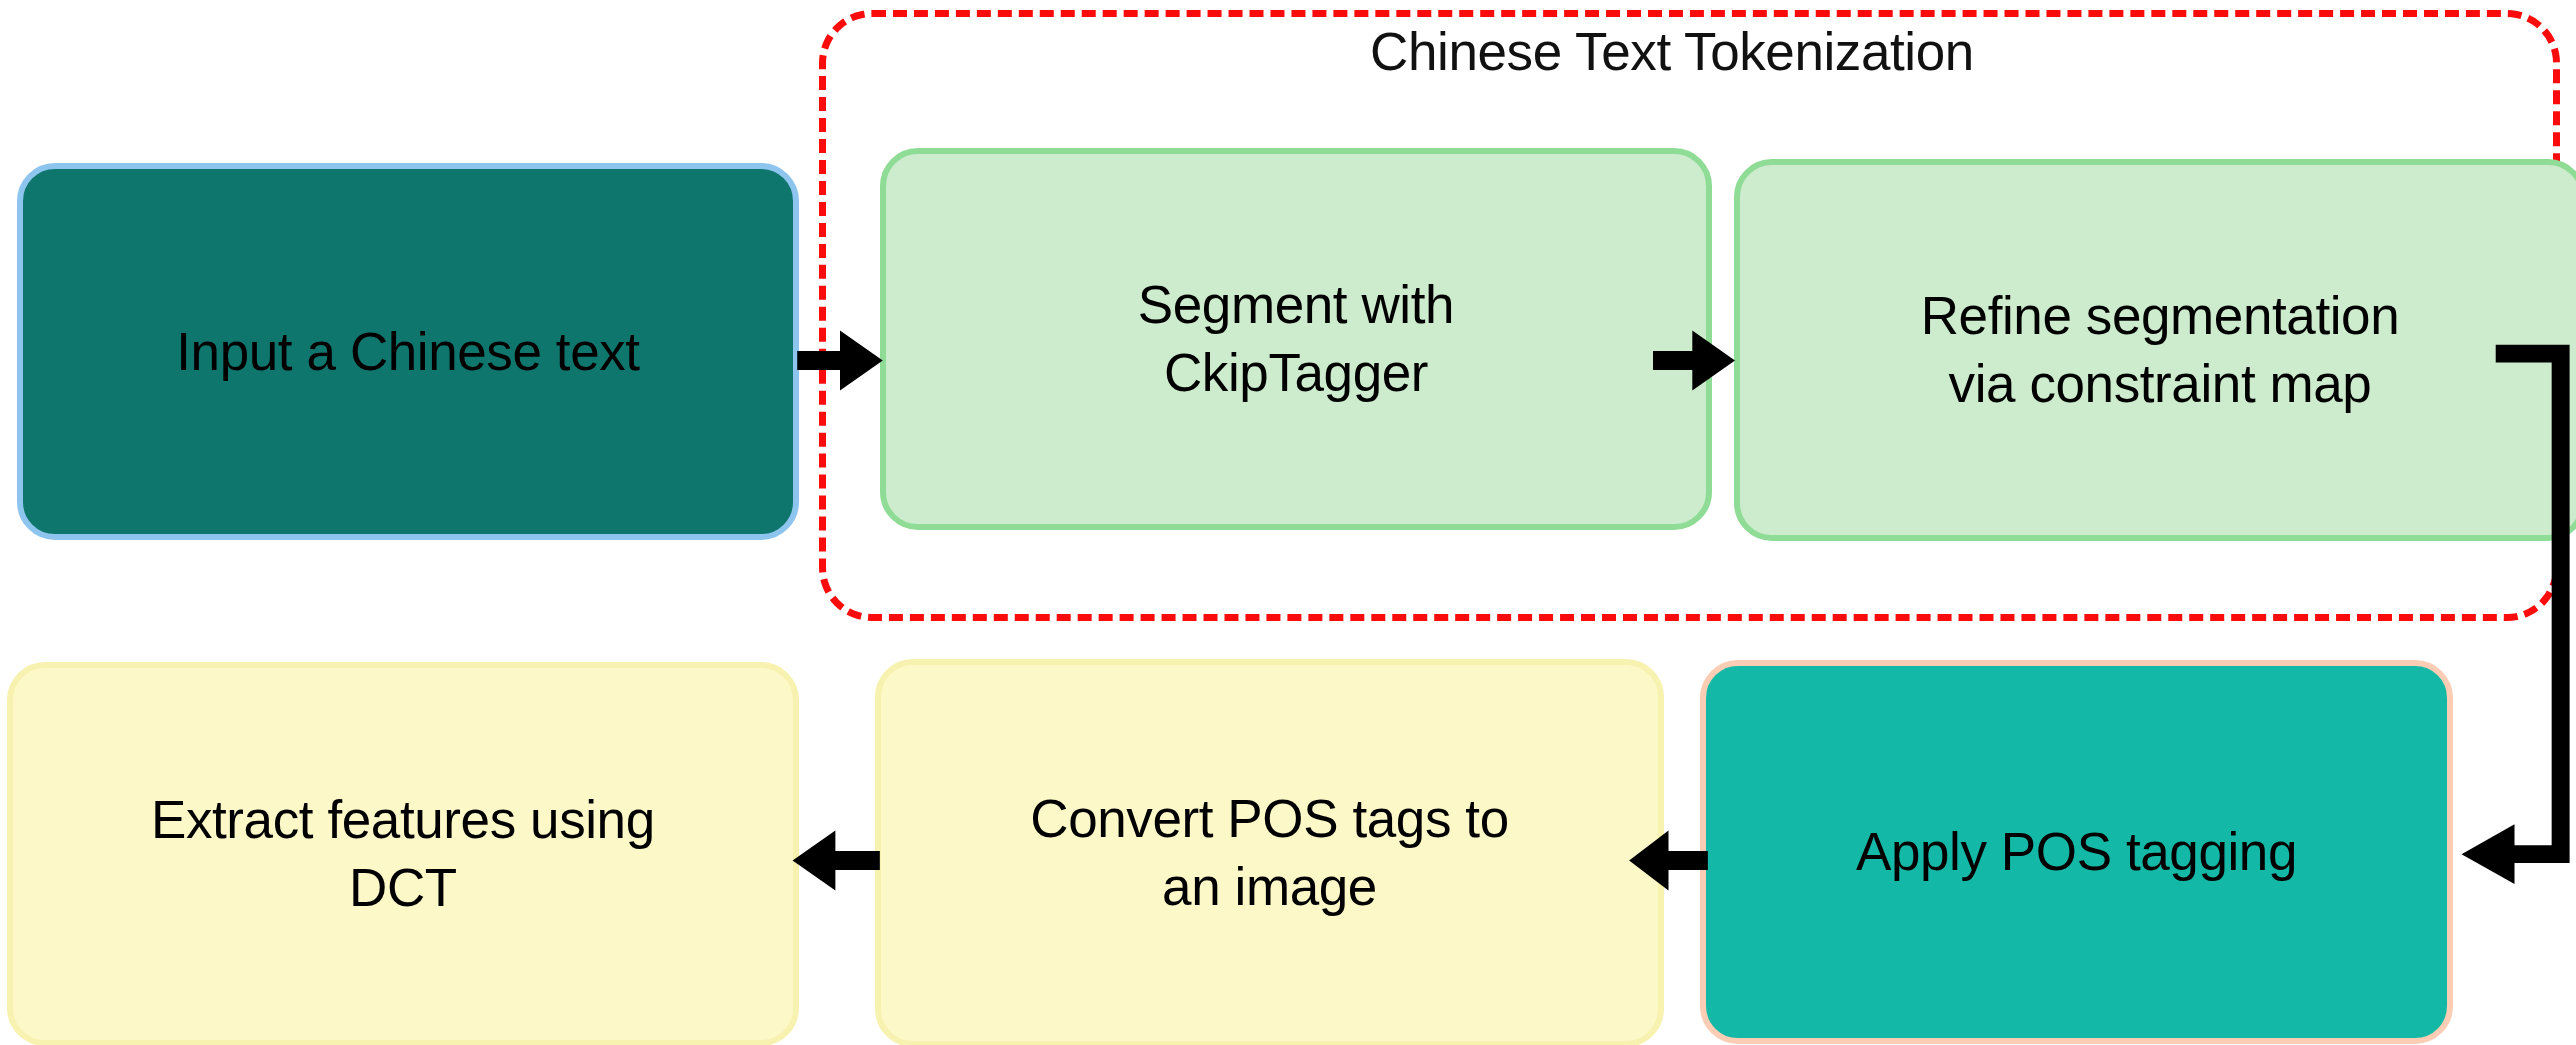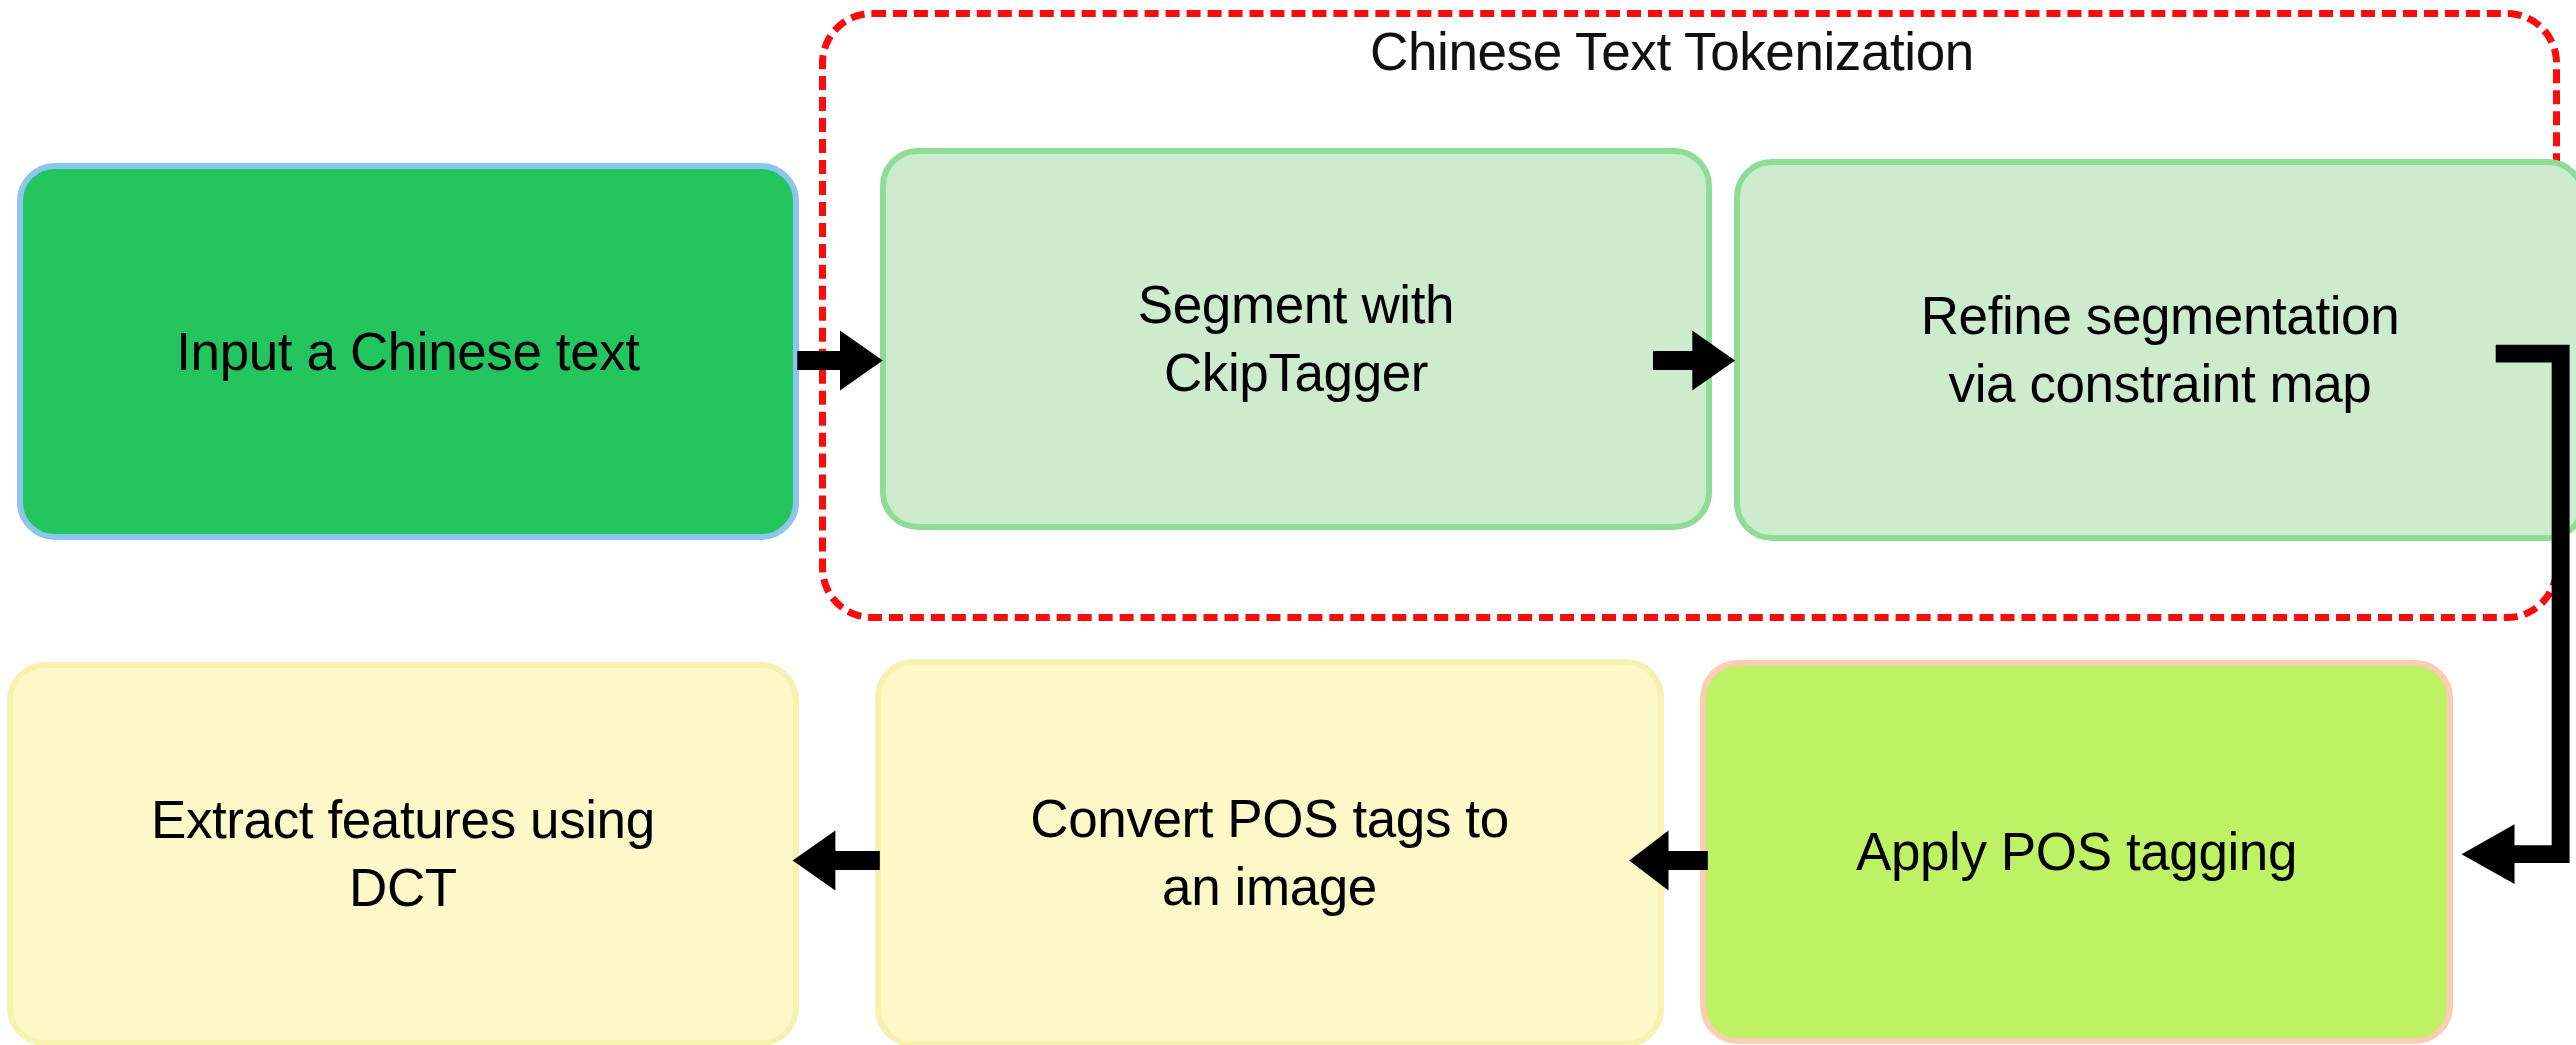--- a/index.html
+++ b/index.html
@@ -34,33 +34,33 @@
     line-height: 1.28;
     letter-spacing: -0.4px;
     border-radius: 38px;
     border-style: solid;
     border-width: 6px;
     padding: 0 22px;
     white-space: pre-line;
   }
 
   .node-input {
-    background: #22c55e;
+    background: #0f766e;
     border-color: #8ec5ef;
   }
   .node-green {
     background: #cdeccd;
     border-color: #8fdc96;
   }
   .node-yellow {
     background: #fcf8c8;
     border-color: #f7f2b0;
   }
   .node-pink {
-    background: #bef264;
+    background: #14b8a6;
     border-color: #fbcdb4;
     text-align: right;
   }
 
   
   .group-box {
     position: absolute;
     box-sizing: border-box;
     border: 7.7px dashed #fa0c0c;
     border-radius: 53px;

